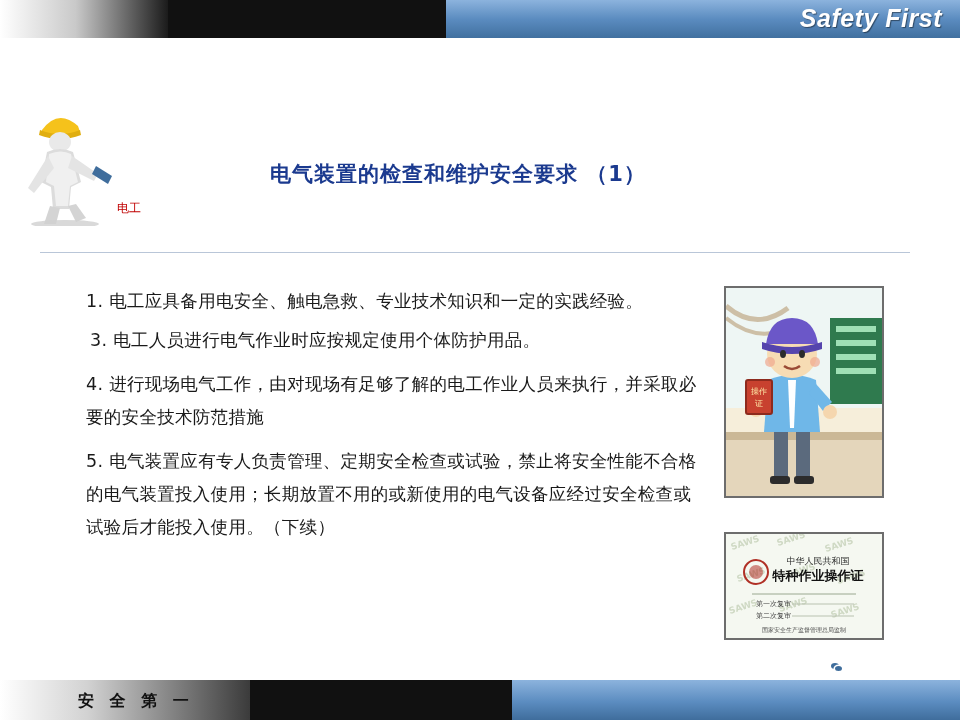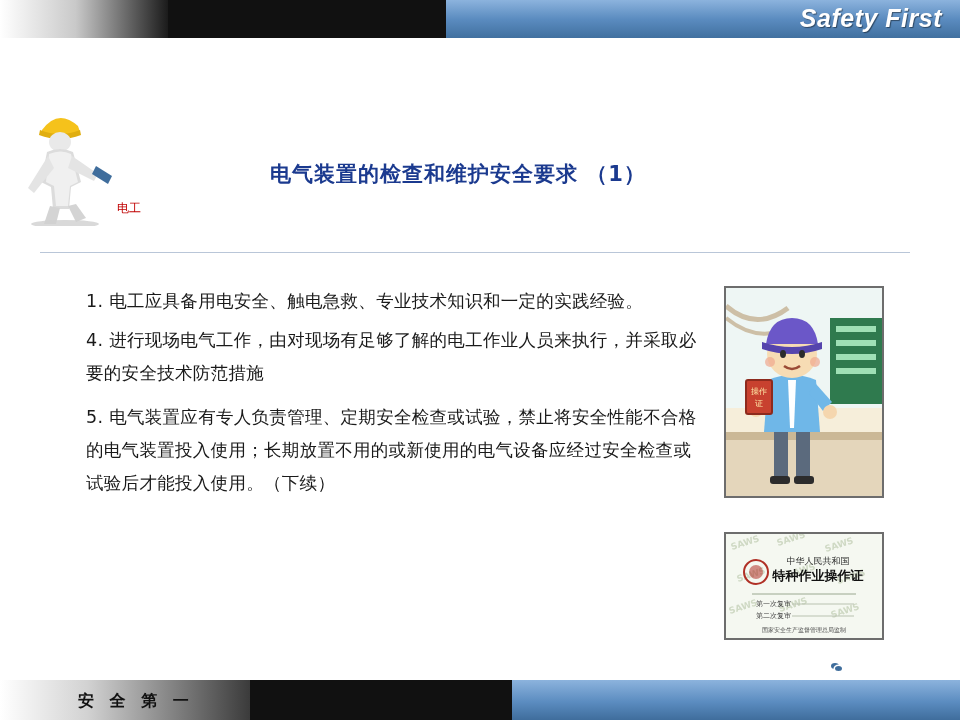--- a/index.html
+++ b/index.html
@@ -189,20 +189,21 @@
       <ellipse cx="45" cy="128" rx="34" ry="4" fill="#cfcfcf" opacity=".8"></ellipse>
     </svg>
   </div>
   <div class="worker-label">电工</div>
 
   <div class="section-title">电气装置的检查和维护安全要求 （1）</div>
   <div class="divider"></div>
 
   <div class="body-text">
     <div class="para p1">1. 电工应具备用电安全、触电急救、专业技术知识和一定的实践经验。</div>
+    <div class="para p3">3. 电工人员进行电气作业时应按规定使用个体防护用品。</div>
     <div class="para p4">4. 进行现场电气工作，由对现场有足够了解的电工作业人员来执行，并采取必要的安全技术防范措施</div>
     <div class="para p5">5. 电气装置应有专人负责管理、定期安全检查或试验，禁止将安全性能不合格的电气装置投入使用；长期放置不用的或新使用的电气设备应经过安全检查或试验后才能投入使用。（下续）</div>
   </div>
 
   <div class="img-cartoon">
     <svg width="156" height="208" viewBox="0 0 156 208" xmlns="http://www.w3.org/2000/svg">
       <rect x="0" y="0" width="156" height="208" fill="#f6eeda"></rect>
 
       <rect x="0" y="0" width="156" height="120" fill="#eef6f4"></rect>
       <rect x="104" y="30" width="52" height="86" fill="#2f7a4e"></rect>

